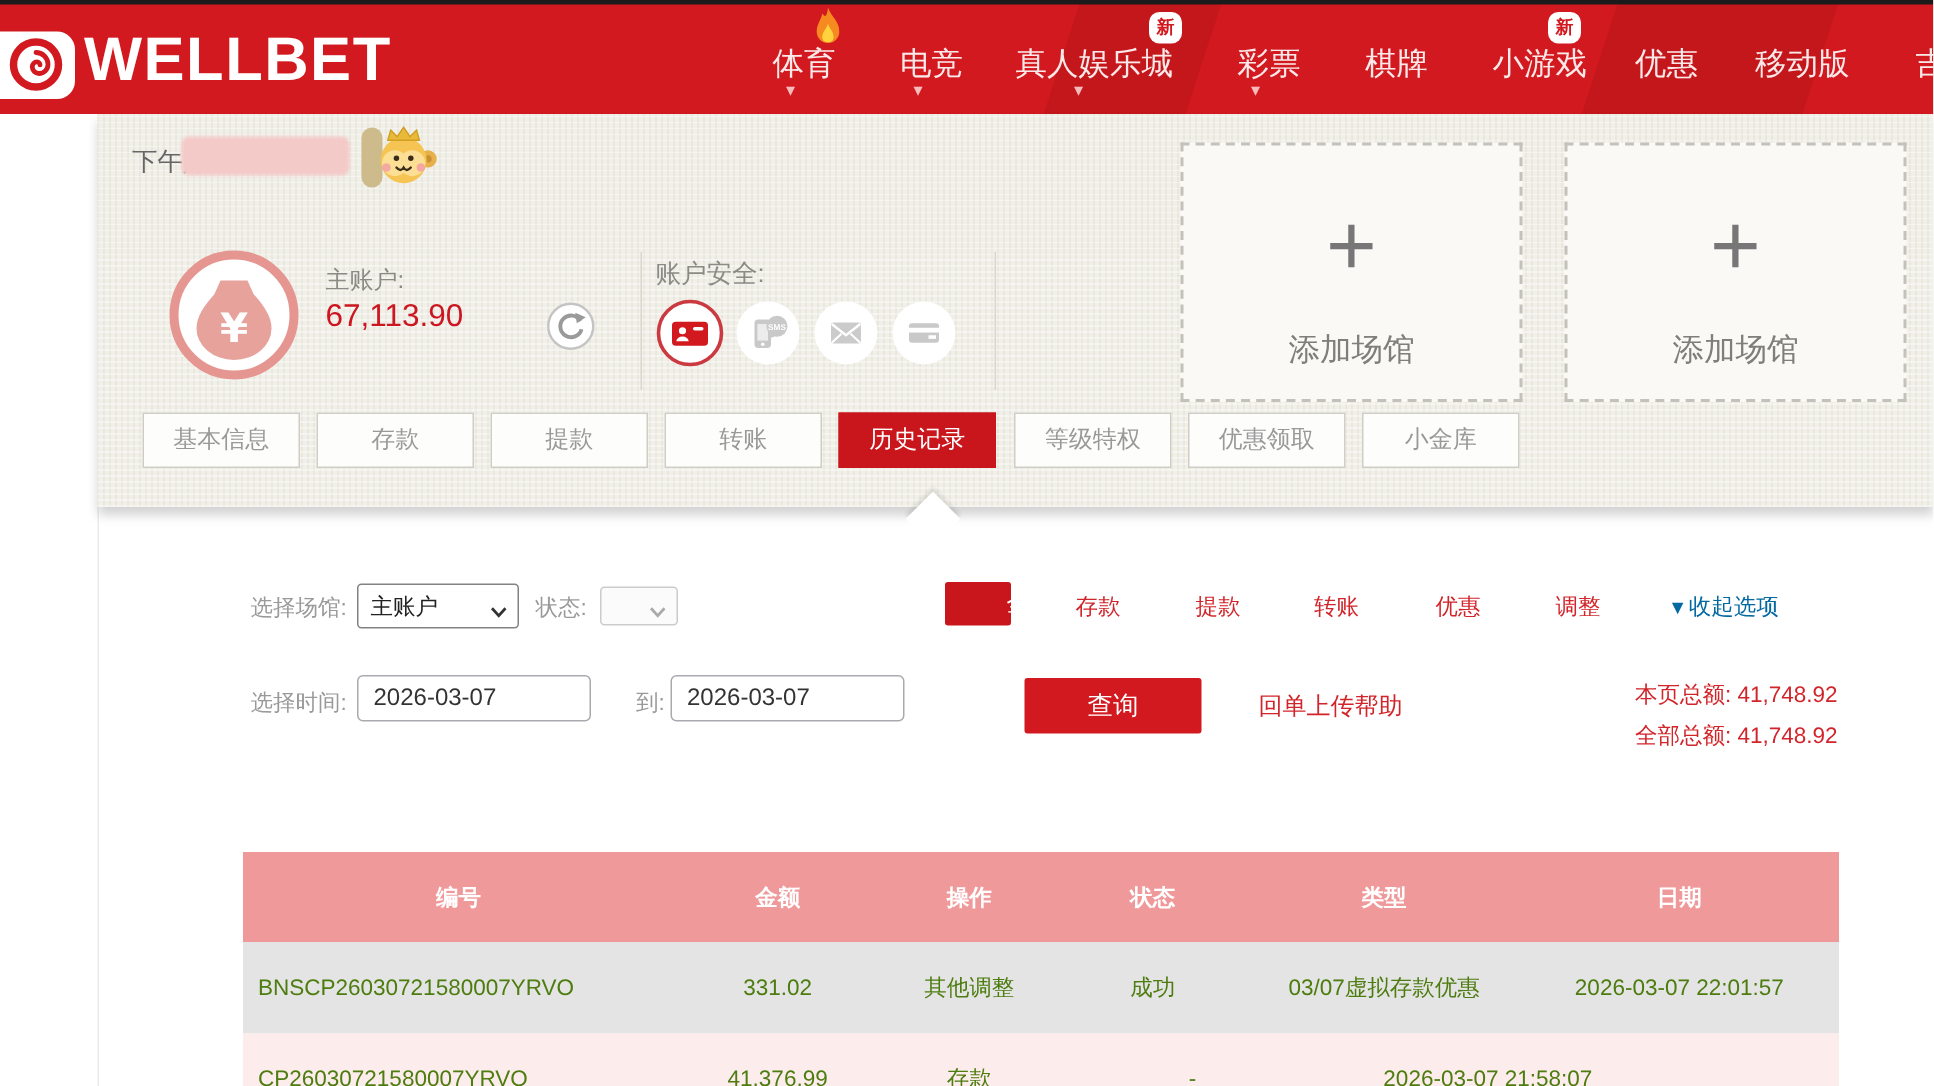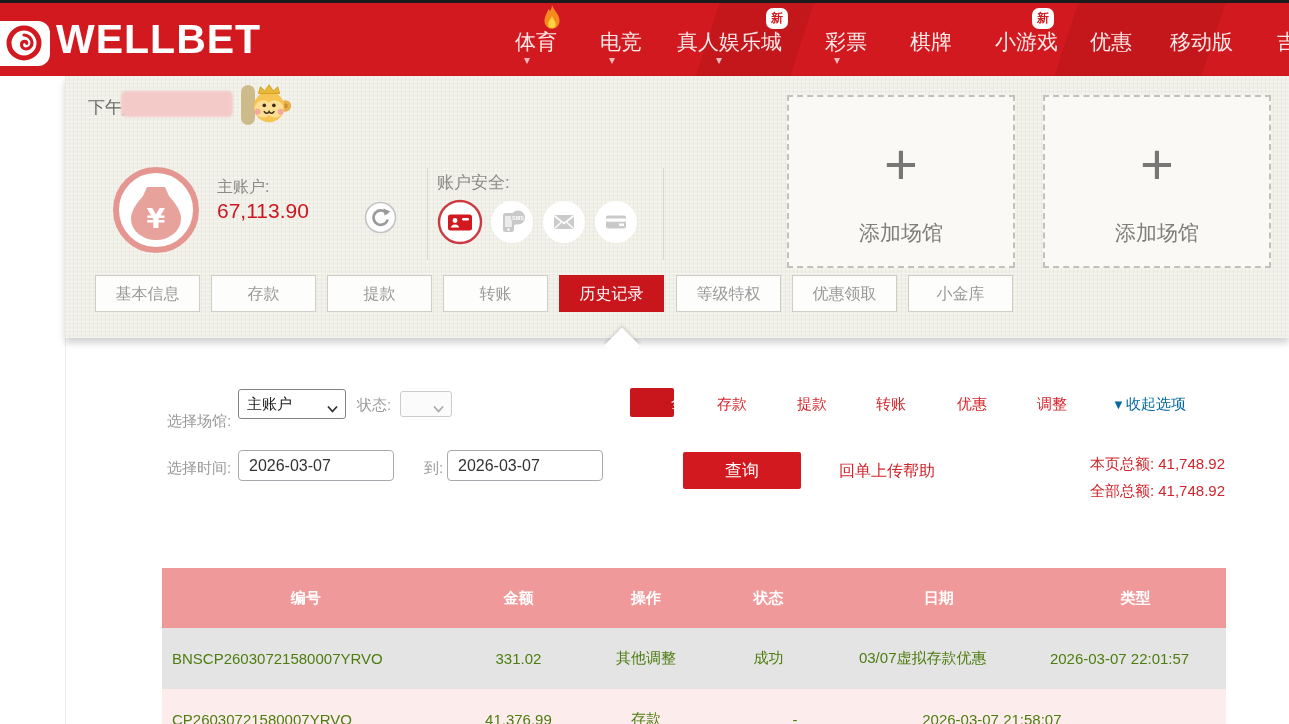--- a/index.html
+++ b/index.html
@@ -226,21 +226,21 @@
     <div class="acct-tab t6">等级特权</div>
     <div class="acct-tab t7">优惠领取</div>
     <div class="acct-tab t8">小金库</div>
   </div>
 
   <div class="notch"></div>
 
   <div class="content"></div>
   <div class="content-leftline"></div>
 
-  <div class="flt-label" style="left:167px; top:396px;margin-top:16px;">选择场馆:</div>
+  <div class="flt-label" style="left:167px; top:396px;">选择场馆:</div>
   <div class="sel" style="left:238px; top:389px; width:108px; height:30px;">
     <span class="sel-inner">主账户</span>
     <span class="sel-chev">
       <svg width="11" height="8" viewBox="0 0 11 8">
           <path d="M1 1.5 L5.5 6.5 L10 1.5" fill="none" stroke="#333" stroke-width="1.8"></path>
         </svg>
     </span>
   </div>
   <div class="flt-label" style="left:357px; top:396px;">状态:</div>
   <div class="sel disabled" style="left:400px; top:391px; width:52px; height:26px;">
@@ -271,22 +271,22 @@
     <div><span>本页总额:</span> <span>41,748.92</span></div>
     <div><span>全部总额:</span> <span>41,748.92</span></div>
   </div>
 
   <div class="htable">
     <div class="trow trow-head">
       <div class="tc c0">编号</div>
       <div class="tc c1">金额</div>
       <div class="tc c2">操作</div>
       <div class="tc c3">状态</div>
+      <div class="tc c4">类型</div>
       <div class="tc c5">日期</div>
-      <div class="tc c4">类型</div>
     </div>
     <div class="trow trow-r1">
       <div class="tc c0">BNSCP26030721580007YRVO</div>
       <div class="tc c1">331.02</div>
       <div class="tc c2">其他调整</div>
       <div class="tc c3">成功</div>
       <div class="tc c4">03/07虚拟存款优惠</div>
       <div class="tc c5">2026-03-07 22:01:57</div>
     </div>
     <div class="trow trow-r2">

